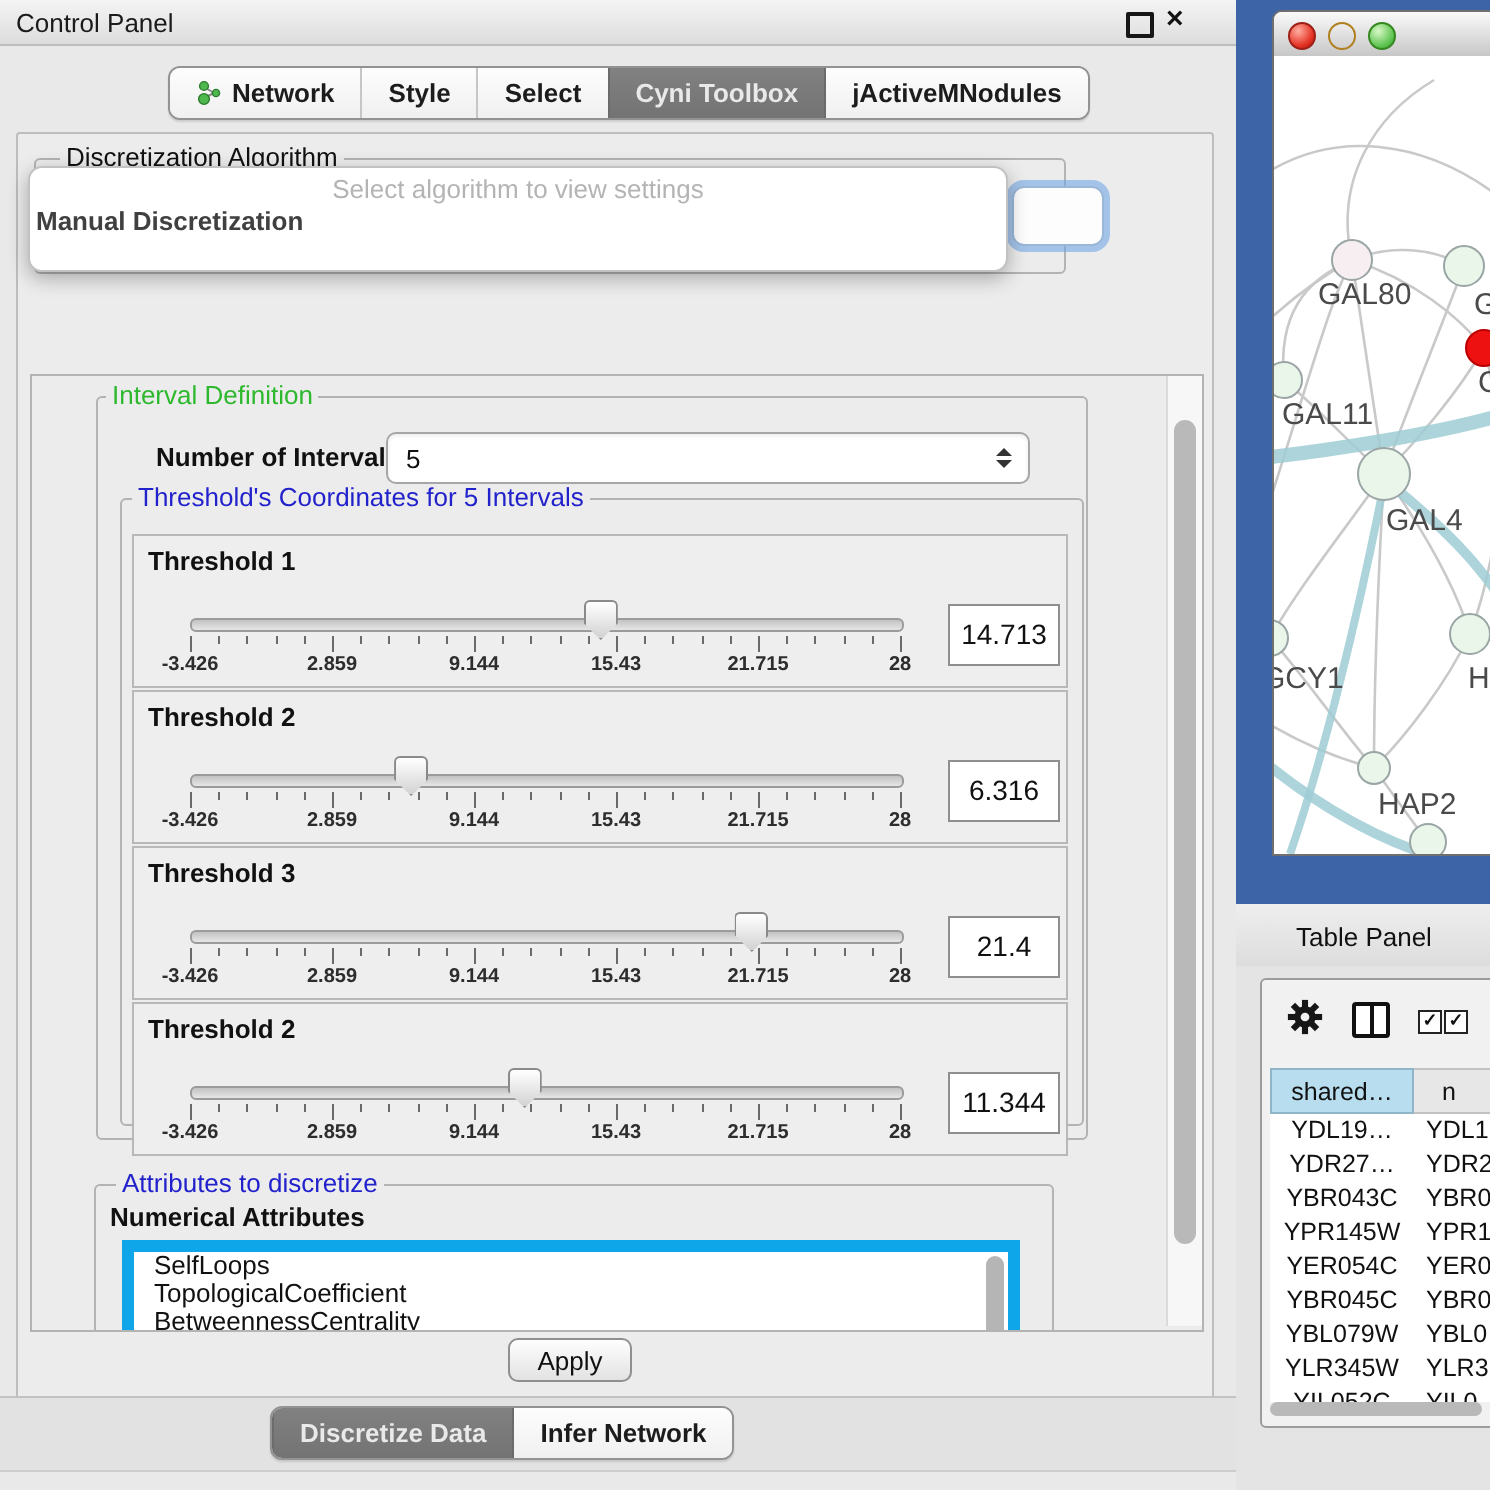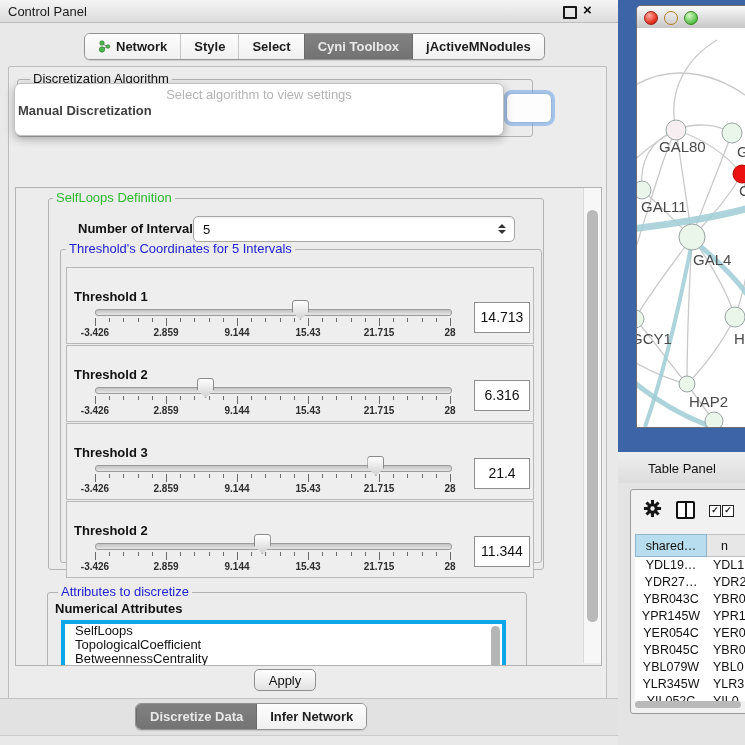--- a/index.html
+++ b/index.html
@@ -59,40 +59,40 @@
   
   .scroll-panel{left:6px;top:120px;width:585px;height:477px;background:#ececec;
     border:1px solid #b3b3b3;overflow:hidden;}
   .interval-group{left:32px;top:10px;width:494px;height:370px;}
   .noi-label{position:absolute;left:29px;top:22px;font-size:13px;font-weight:bold;}
   .noi-combo{left:144px;top:17px;width:320px;height:24px;}
   .thresh-group{left:11px;top:50px;width:480px;height:312px;}
 
   .thr-box{position:absolute;left:5px;width:468px;height:77px;border:1px solid #b8b8b8;
     background:#eeeeee;box-sizing:border-box;}
-  .thr-title{position:absolute;left:7px;top:5px;font-size:13px;font-weight:bold;margin-top:16px;}
+  .thr-title{position:absolute;left:7px;top:5px;font-size:13px;font-weight:bold;}
   .thr-track{position:absolute;left:28px;top:41px;width:355px;height:5px;border-radius:3px;
     background:linear-gradient(#c2c2c2,#e6e6e6);border:1px solid #9b9b9b;}
   .thr-thumb{position:absolute;top:32px;width:15px;height:18px;
     background:linear-gradient(#ffffff,#d2d2d2);border:1px solid #8a8a8a;
     border-radius:3px 3px 0 0;
     clip-path:polygon(0 0,100% 0,100% 58%,50% 100%,0 58%);}
   .tickrow{position:absolute;left:28px;top:50px;width:356px;height:8px;}
   .tick{position:absolute;top:0;width:1px;background:#6a6a6a;}
   .tick.minor{height:4px;}
   .tick.major{height:8px;}
   .ticklabels{position:absolute;left:28px;top:59px;width:356px;height:11px;}
   .ticklabel{position:absolute;transform:translateX(-50%);font-size:10px;font-weight:bold;color:#2d2d2d;white-space:nowrap;}
   .thr-value{position:absolute;left:407px;top:34px;width:54px;height:29px;background:#fff;
     border:1px solid #8f8f8f;font-size:14px;text-align:center;line-height:29px;}
 
   .attr-group{left:31px;top:404px;width:478px;height:95px;}
   .attr-subtitle{position:absolute;left:7px;top:8px;font-size:13px;font-weight:bold;}
   .attr-list{position:absolute;left:13px;top:27px;width:437px;height:60px;background:#fff;
-    border:4px solid #0ea5e9;overflow:hidden;}
+    border:6px solid #0ea5e9;overflow:hidden;}
   .attr-item{padding-left:10px;font-size:13px;height:14px;line-height:14px;}
   .list-scrollbar{position:absolute;right:1px;top:2px;width:10px;height:54px;}
   .list-scrollbar .thumb{width:9px;height:100%;border-radius:5px;background:#b5b5b5;}
 
   .panel-scrollbar{position:absolute;left:567px;top:0;width:17px;height:475px;background:#f7f7f7;
     border-left:1px solid #dadada;}
   .panel-scrollbar .thumb{position:absolute;left:3px;top:22px;width:11px;height:412px;
     border-radius:6px;background:#b9b9b9;}
 
   .apply-btn{position:absolute;left:245px;top:602px;width:62px;height:22px;border-radius:5px;
@@ -189,21 +189,21 @@
     <div class="abs dropdown-popup">
       <div class="dd-prompt">Select algorithm to view settings</div>
       <div id="dd-items">
           <div class="dd-item bold">Manual Discretization</div>
         </div>
     </div>
 
     <div class="abs scroll-panel">
 
       <div class="group interval-group">
-        <span class="group-title green" style="left:4px">SelfLoops Definition</span>
+        <span class="group-title green" style="left:4px">Interval Definition</span>
         <span class="noi-label">Number of Intervals</span>
         <div class="combo noi-combo">
           <span class="val">5</span>
           <span class="spinner">
               <i class="up"></i>
               <i class="dn"></i>
             </span>
         </div>
         <div class="group thresh-group">
           <span class="group-title blue" style="left:5px">Threshold's Coordinates for 5 Intervals</span>

